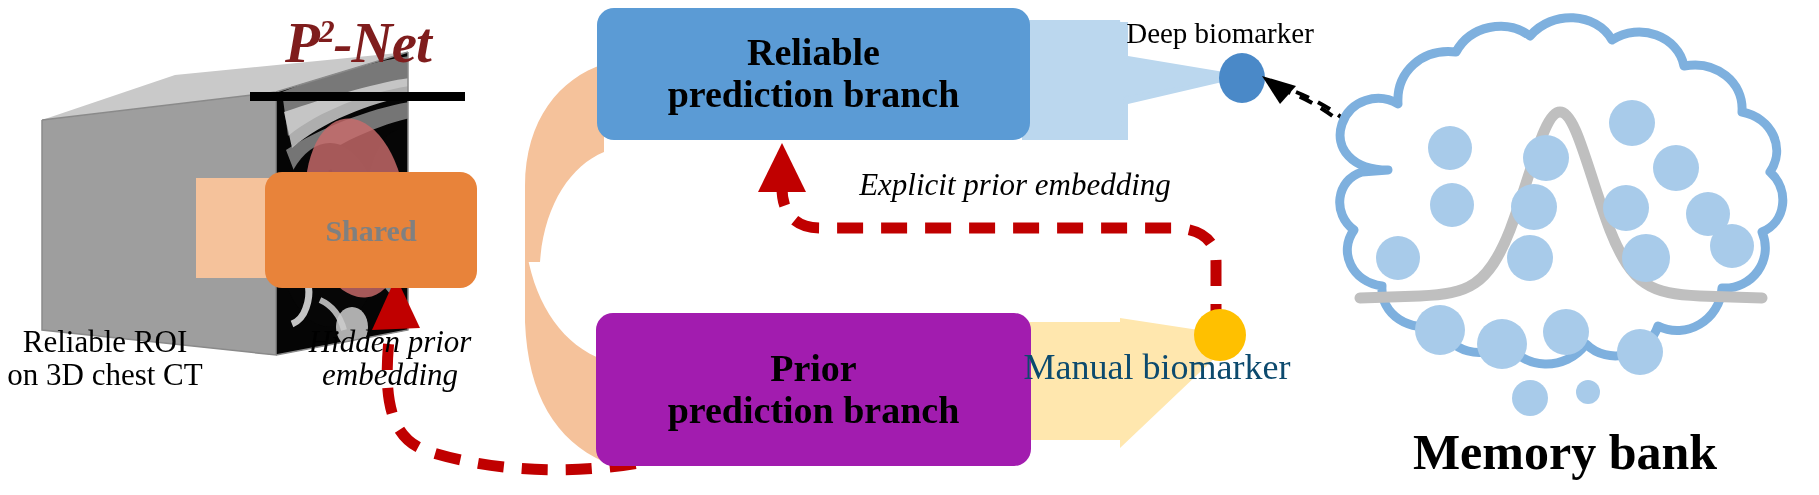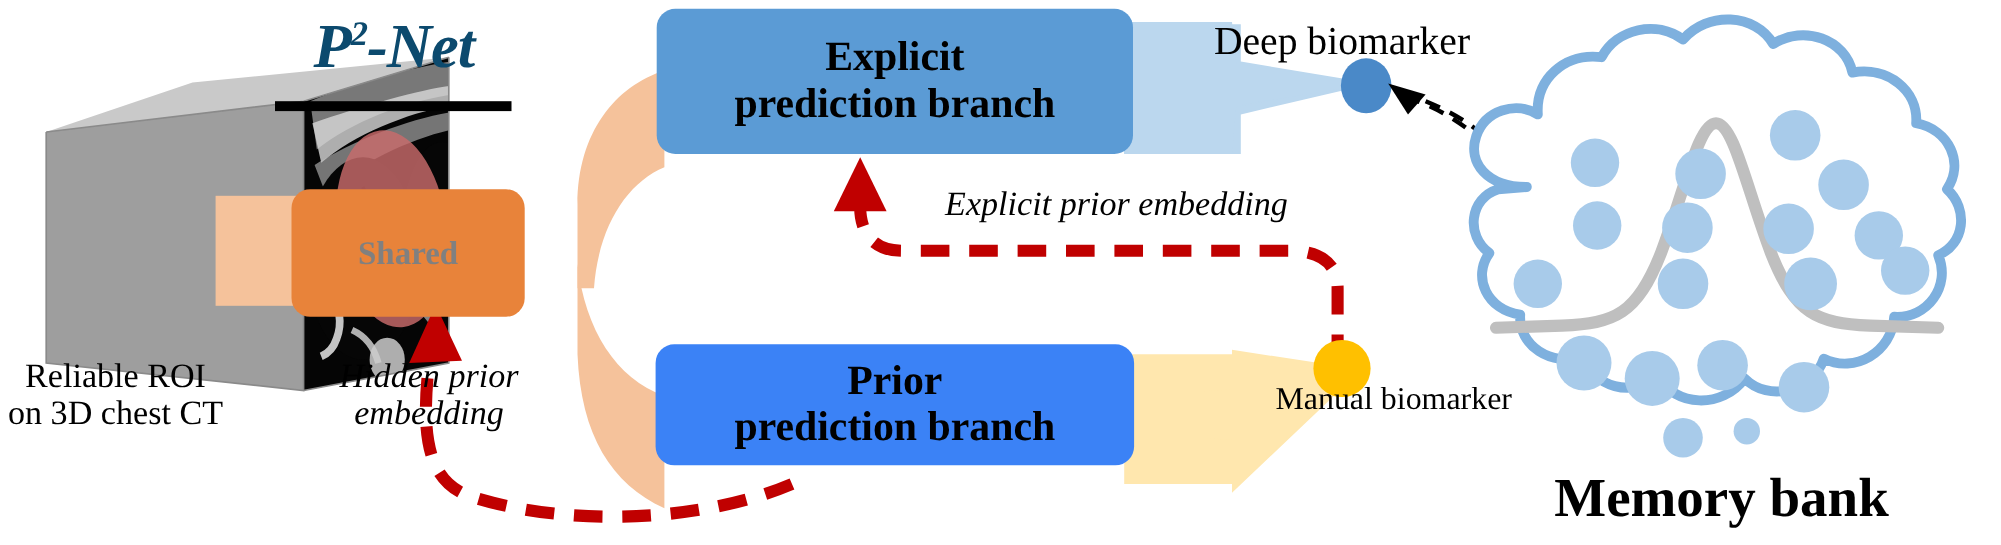--- a/index.html
+++ b/index.html
@@ -5,41 +5,41 @@
   html,body{margin:0;padding:0;background:#ffffff;}
   body{width:1819px;height:495px;position:relative;overflow:hidden;
        font-family:"Liberation Serif", serif;}
   #stage{position:absolute;left:0;top:0;width:1819px;height:495px;}
   #svgroot{position:absolute;left:0;top:0;width:1819px;height:495px;}
 
   .lbl{position:absolute;text-align:center;line-height:1.08;}
 
   
   #title-wrap{position:absolute;left:238px;top:10px;width:240px;}
-  #title-text{font-weight:bold;font-style:italic;font-size:57px;color:#0c4a6e;
+  #title-text{font-weight:bold;font-style:italic;font-size:57px;color:#7f1d1d;
               text-align:center;letter-spacing:-1px;white-space:nowrap;}
   #title-text sup{font-size:.55em;vertical-align:super;}
   #title-rule{position:absolute;left:250px;top:92px;width:215px;height:9px;background:#000;}
 
   
   #ct-caption{left:0px;top:325px;width:210px;font-size:31px;color:#000;}
 
   
   .rbox{position:absolute;display:flex;align-items:center;justify-content:center;
         text-align:center;font-weight:bold;line-height:1.1;}
   #box-shared{left:265px;top:172px;width:212px;height:116px;border-radius:17px;
               background:#E8833A;color:#808080;font-size:30px;}
   #box-prognosis{left:597px;top:8px;width:433px;height:132px;border-radius:17px;
               background:#5B9BD5;color:#000;font-size:38px;}
-  #box-prior{left:596px;top:313px;width:435px;height:110px;border-radius:17px;
-              background:#3b82f6;color:#000;font-size:38px;}
-
-  
-  #lbl-deep{left:1075px;top:18px;width:290px;font-size:36px;color:#000;}
-  #lbl-manual{left:1122px;top:348px;width:290px;font-size:29px;color:#000000;}
+  #box-prior{left:596px;top:313px;width:435px;height:153px;border-radius:17px;
+              background:#a21caf;color:#000;font-size:38px;}
+
+  
+  #lbl-deep{left:1075px;top:18px;width:290px;font-size:29px;color:#000;}
+  #lbl-manual{left:1012px;top:348px;width:290px;font-size:36px;color:#0c4a6e;}
   #lbl-explicit{left:855px;top:168px;width:320px;font-size:31px;font-style:italic;color:#000;}
   #lbl-hidden{left:270px;top:325px;width:240px;font-size:31px;font-style:italic;color:#000;}
   #lbl-cloud{left:1330px;top:165px;width:460px;font-size:41px;font-weight:bold;color:#000;}
   #lbl-membank{left:1405px;top:425px;width:320px;font-size:50px;font-weight:bold;color:#000;}
 </style>
 </head>
 <body>
 
 <div id="stage">
 
@@ -185,21 +185,21 @@
   </div>
 
   <div class="rbox" id="box-shared">
     <div>
       <div>Shared</div>
     </div>
   </div>
 
   <div class="rbox" id="box-prognosis">
     <div>
-      <div>Explicit</div>
+      <div>Reliable</div>
       <div>prediction branch</div>
     </div>
   </div>
 
   <div class="rbox" id="box-prior">
     <div>
       <div>Prior</div>
       <div>prediction branch</div>
     </div>
   </div>

